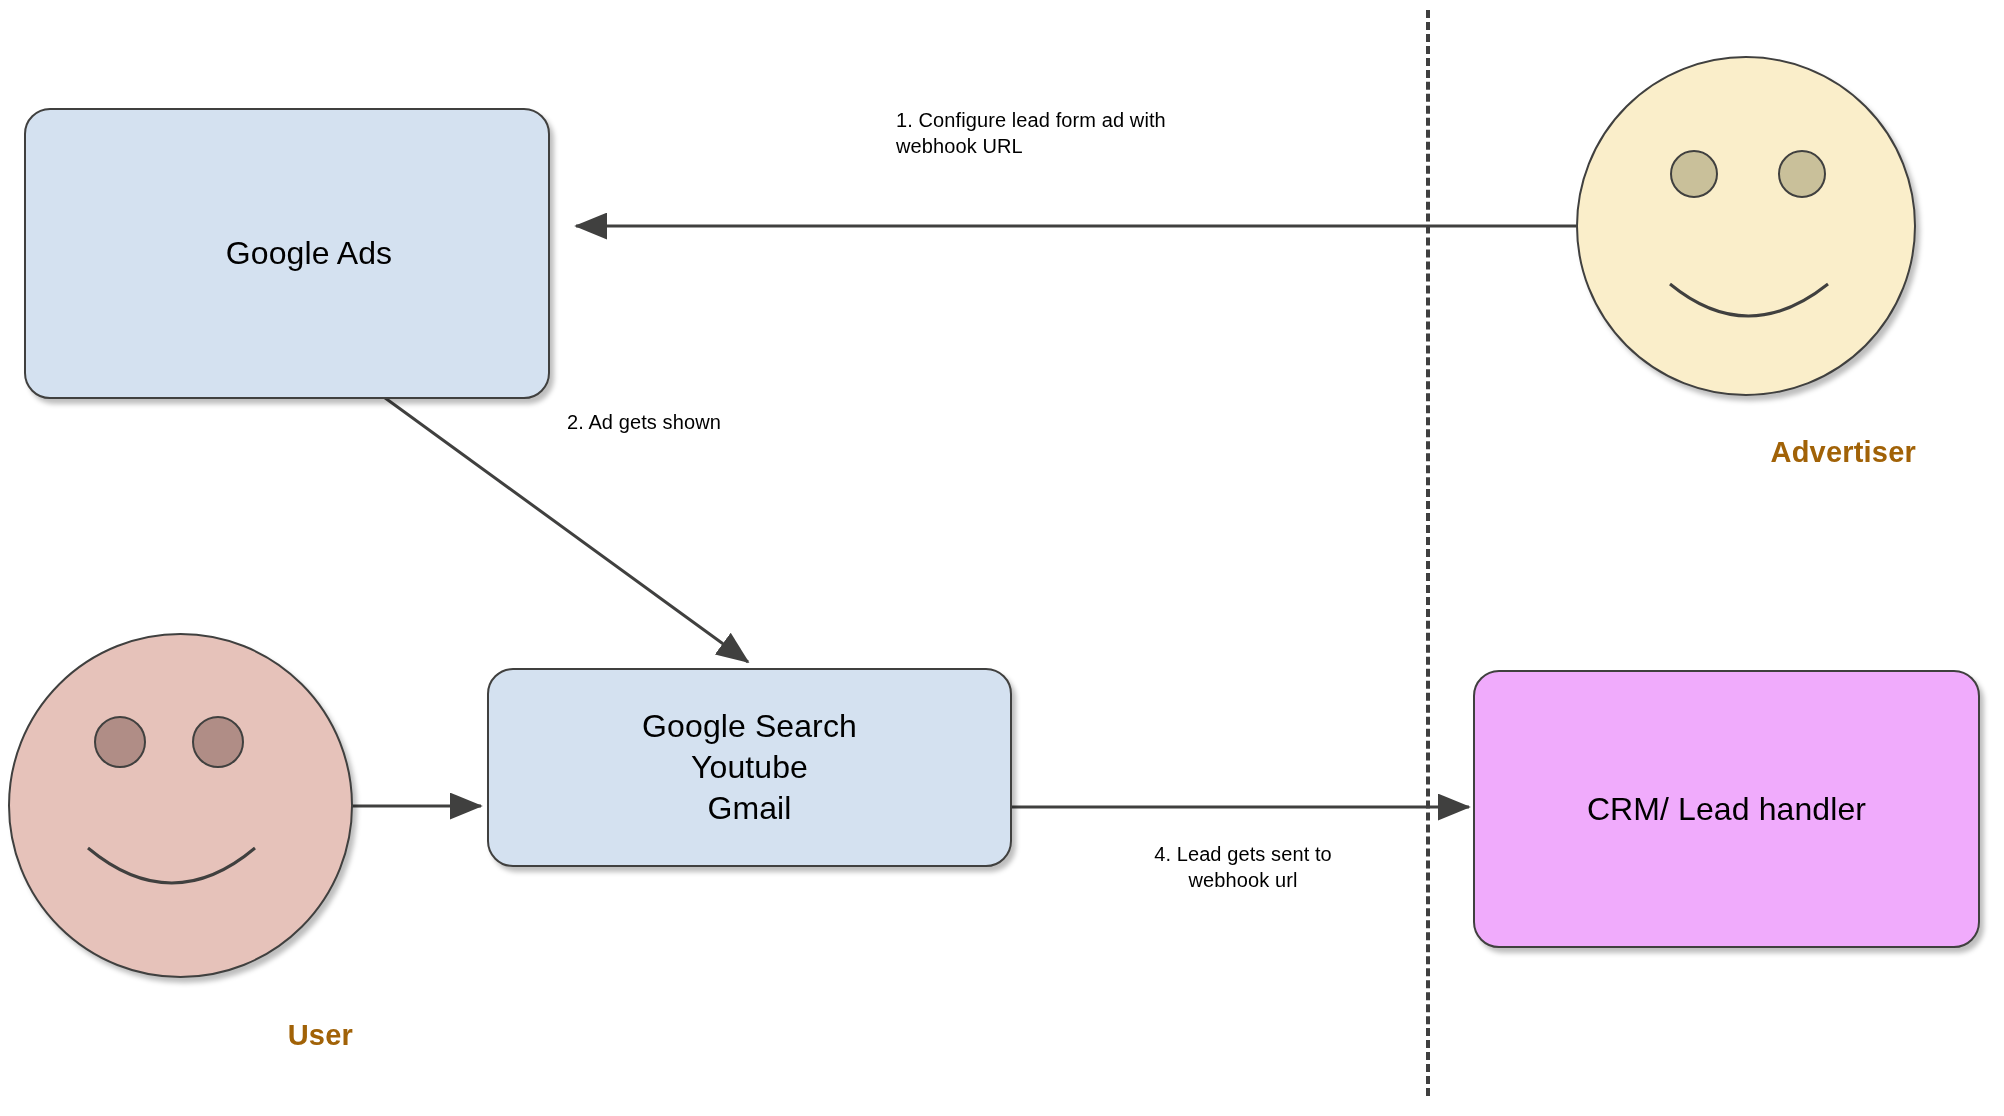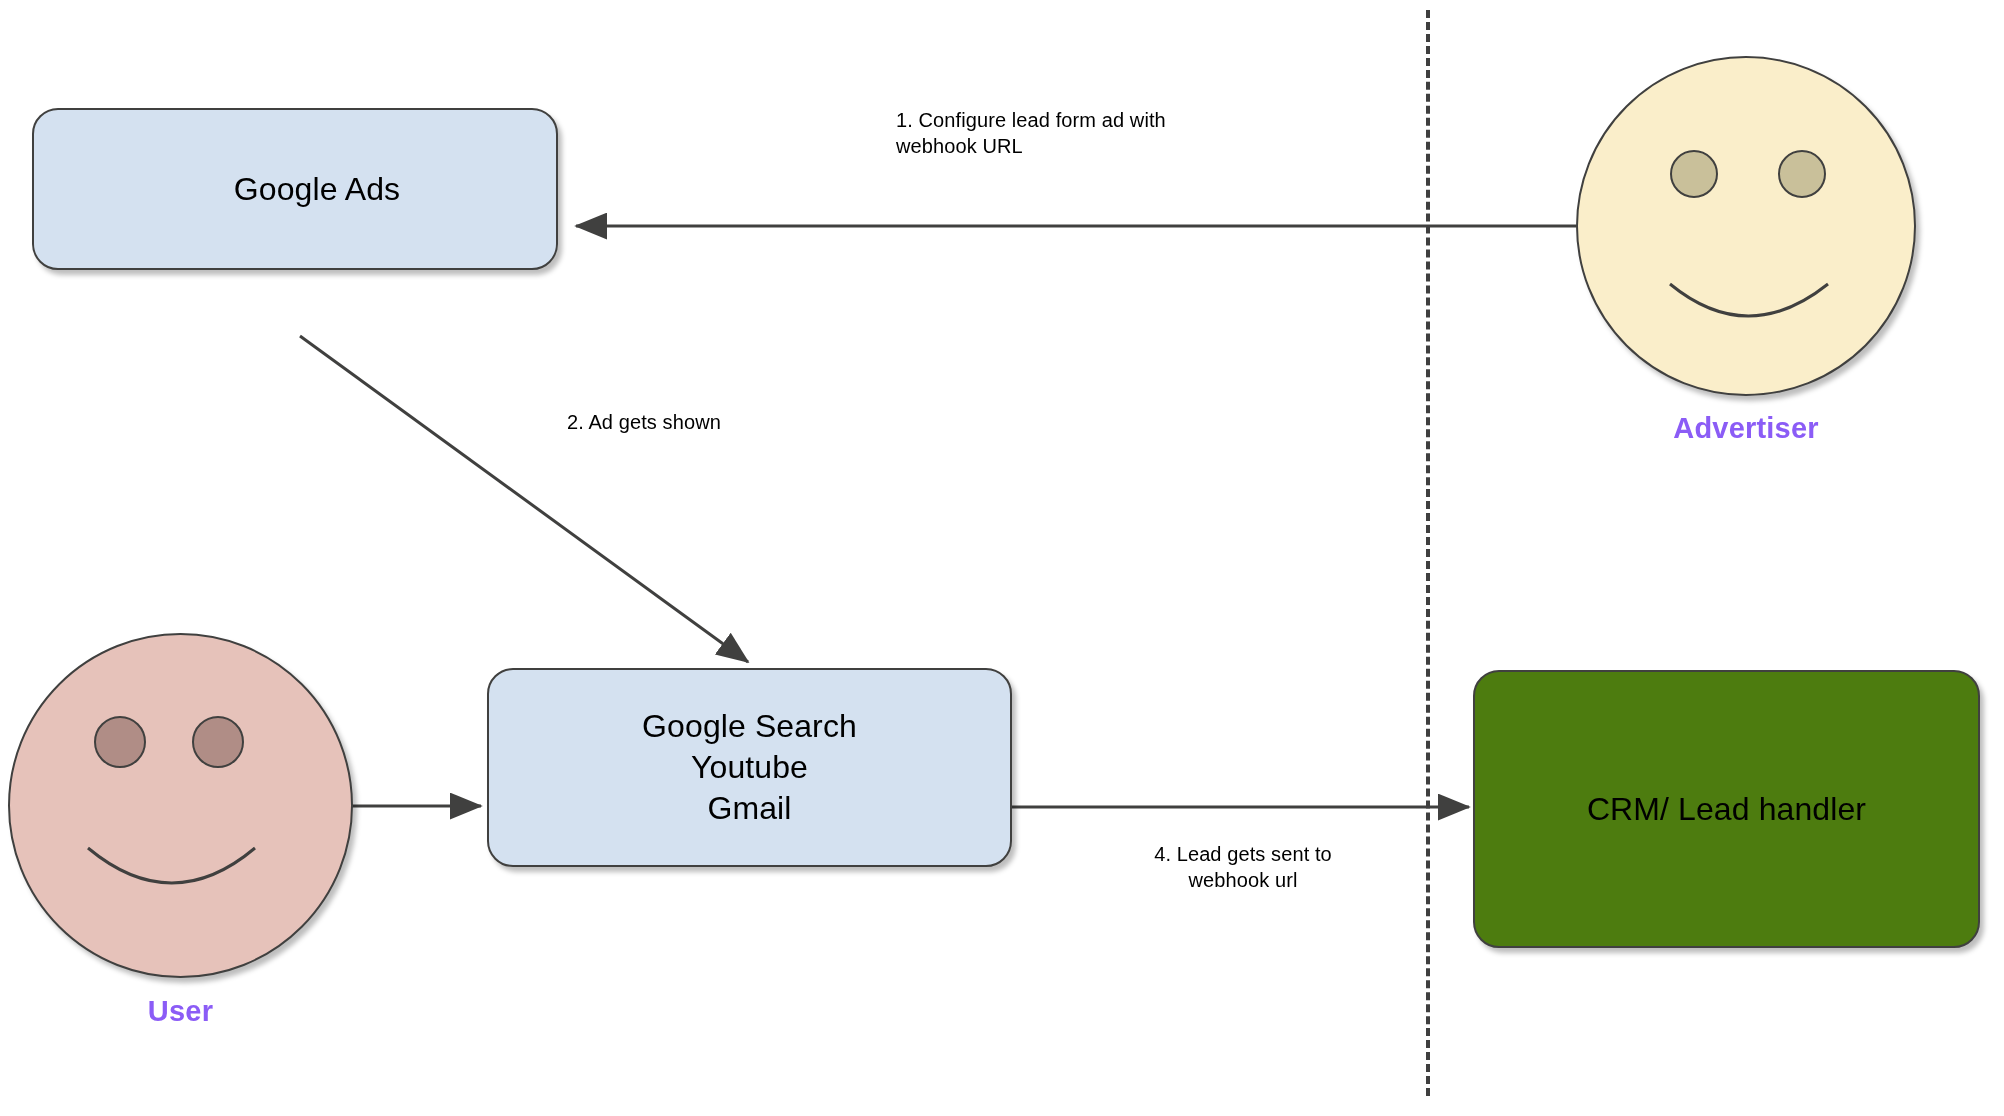--- a/index.html
+++ b/index.html
@@ -34,38 +34,39 @@
     align-items: center;
     justify-content: center;
     text-align: center;
     color: #000000;
     font-size: 32px;
     line-height: 1.28;
     letter-spacing: 0.1px;
     box-shadow: 4px 5px 5px rgba(0,0,0,0.26);
   }
   .node-box.blue { background: #d4e1f0; }
-  .node-box.cream { background: #4d7c0f; }
+  .node-box.cream { background: #f0abfc; }
   .face {
     position: absolute;
     border-radius: 50%;
     border: 2px solid #40403f;
     box-sizing: border-box;
     box-shadow: 4px 5px 5px rgba(0,0,0,0.26);
   }
   .face.cream { background: #faeeca; }
   .face.rose  { background: #e6c2ba; }
   .face svg { position: absolute; left: 0; top: 0; }
   .actor-label {
     position: absolute;
     font-size: 29px;
     font-weight: bold;
-    color: #8b5cf6;
-    text-align: center;
+    color: #a16207;
+    text-align: right;
     letter-spacing: 0.2px;
+    margin-top: 24px;
   }
   .edge-label {
     position: absolute;
     font-size: 20px;
     line-height: 1.28;
     color: #000000;
     white-space: pre-line;
     letter-spacing: 0.1px;
   }
   .divider {
@@ -97,21 +98,21 @@
       <line x1="352" y1="806" x2="481" y2="806" stroke="#40403f" stroke-width="3" marker-end="url(#arrowhead)"></line>
     </g>
 
     <g>
       <line x1="1012" y1="807" x2="1469" y2="807" stroke="#40403f" stroke-width="3" marker-end="url(#arrowhead)"></line>
     </g>
   </svg>
 
   <div class="divider" style="left:1426px; top:10px; height:1086px;"></div>
 
-  <div class="node-box blue" style="left:32px; top:108px; width:526px; height:162px;padding-left:44px;">
+  <div class="node-box blue" style="left:24px; top:108px; width:526px; height:291px;padding-left:44px;">
     <span>Google Ads</span>
   </div>
 
   <div class="node-box blue" style="left:487px; top:668px; width:525px; height:199px;">
     <div>
       <div>Google Search</div>
       <div>Youtube</div>
       <div>Gmail</div>
     </div>
   </div>

